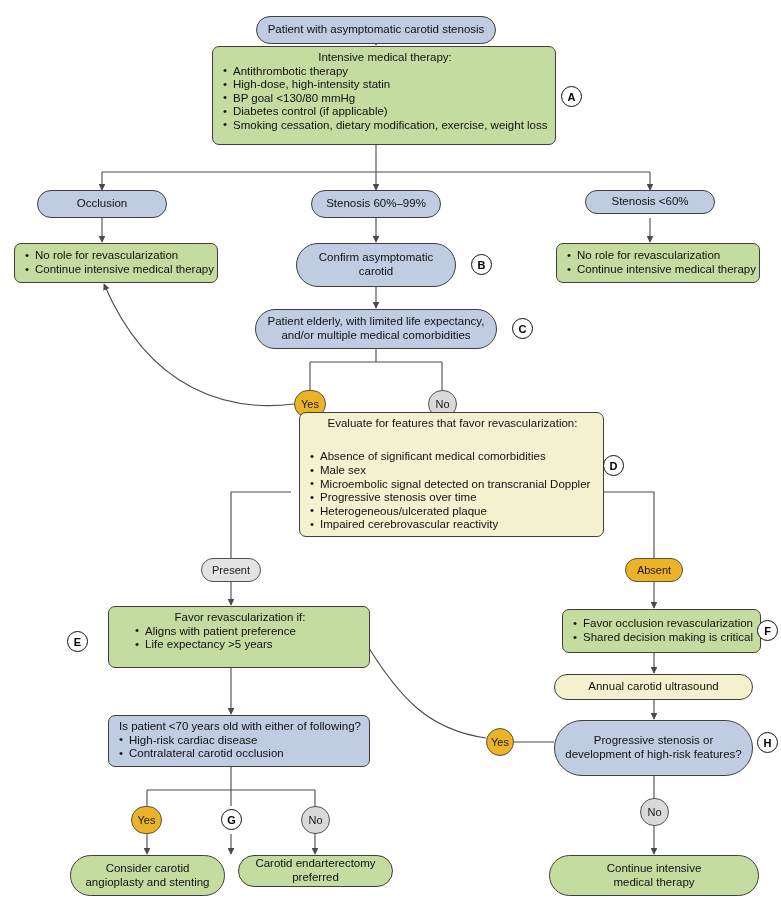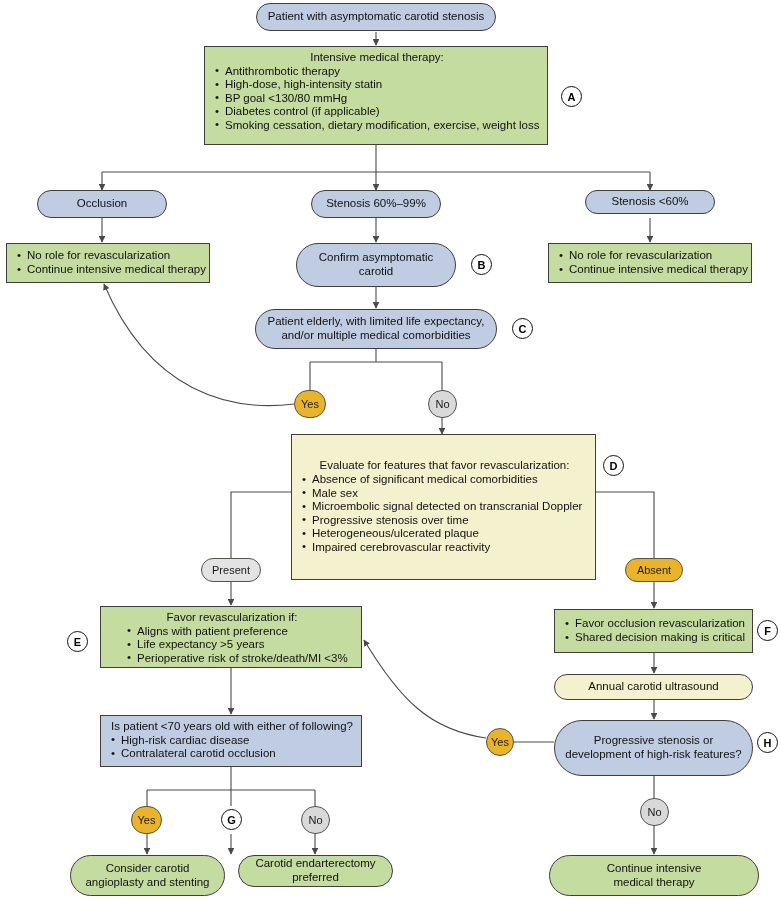--- a/index.html
+++ b/index.html
@@ -36,21 +36,22 @@
     line-height: 13.6px;
     color: #111111;
   }
   .node.center { align-items: center; text-align: center; }
   .rounded {
     border: 1px solid #3f3f3f;
     border-radius: 999px;
   }
   .rect {
     border: 1px solid #3f3f3f;
-    border-radius: 0;
+    border-radius: 7px;
+    margin-left: 8px;
   }
   .blue   { background: #bfcce2; }
   .green  { background: #c5dca0; }
   .cream  { background: #f4f1cf; }
   .ul {
     margin: 0;
     padding: 0;
     list-style: none;
   }
   .ul li {
@@ -165,21 +166,21 @@
       <path d="M 147 790 L 147 806"></path>
       <path d="M 231 790 L 231 806"></path>
       <path d="M 315 790 L 315 806"></path>
 
       <path d="M 147 834 L 147 854" marker-end="url(#arrow)"></path>
       <path d="M 231 834 L 231 854" marker-end="url(#arrow)"></path>
       <path d="M 315 834 L 315 854" marker-end="url(#arrow)"></path>
     </g>
   </svg>
 
-  <div class="node center rounded blue" style="left:256px; top:3px; width:240px; height:28px;">
+  <div class="node center rounded blue" style="left:256px; top:16px; width:240px; height:28px;">
     <span>Patient with asymptomatic carotid stenosis</span>
   </div>
 
   <div class="node rect green pad" style="left:204px; top:46px; width:344px; height:99px; justify-content:flex-start;">
     <div class="boxtitle">Intensive medical therapy:</div>
     <ul class="ul">
       <li>Antithrombotic therapy</li>
       <li>High-dose, high-intensity statin</li>
       <li>BP goal &lt;130/80 mmHg</li>
       <li>Diabetes control (if applicable)</li>
@@ -230,21 +231,21 @@
     <span>C</span>
   </div>
 
   <div class="token tok-yes" style="left:294px; top:390px; width:32px; height:28px;">
     <span>Yes</span>
   </div>
   <div class="token tok-no" style="left:428px; top:390px; width:29px; height:28px;">
     <span>No</span>
   </div>
 
-  <div class="node rect cream pad" style="left:291px; top:434px; width:305px; height:146px; justify-content:center;">
+  <div class="node rect cream pad" style="left:291px; top:412px; width:305px; height:125px; justify-content:space-between;">
     <div class="boxtitle">Evaluate for features that favor revascularization:</div>
     <ul class="ul">
       <li>Absence of significant medical comorbidities</li>
       <li>Male sex</li>
       <li>Microembolic signal detected on transcranial Doppler</li>
       <li>Progressive stenosis over time</li>
       <li>Heterogeneous/ulcerated plaque</li>
       <li>Impaired cerebrovascular reactivity</li>
     </ul>
   </div>
@@ -257,21 +258,20 @@
   </div>
   <div class="token tok-amber-pill" style="left:625px; top:558px; width:58px; height:24px;">
     <span>Absent</span>
   </div>
 
   <div class="node rect green pad" style="left:100px; top:606px; width:262px; height:62px; justify-content:flex-start;">
     <div class="boxtitle">Favor revascularization if:</div>
     <ul class="ul" style="padding-left:16px;">
       <li>Aligns with patient preference</li>
       <li>Life expectancy &gt;5 years</li>
-      <li>Perioperative risk of stroke/death/MI &lt;3%</li>
     </ul>
   </div>
   <div class="letter" style="left:67px; top:631px;">
     <span>E</span>
   </div>
 
   <div class="node rect green pad" style="left:554px; top:609px; width:199px; height:44px;">
     <ul class="ul">
       <li>Favor occlusion revascularization</li>
       <li>Shared decision making is critical</li>

